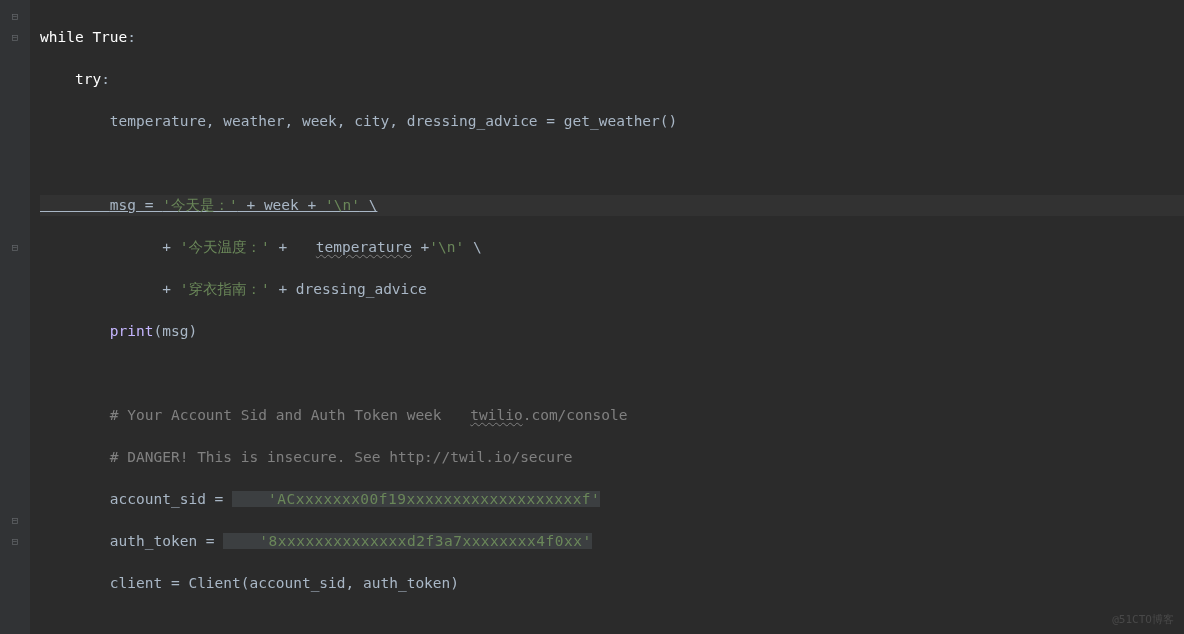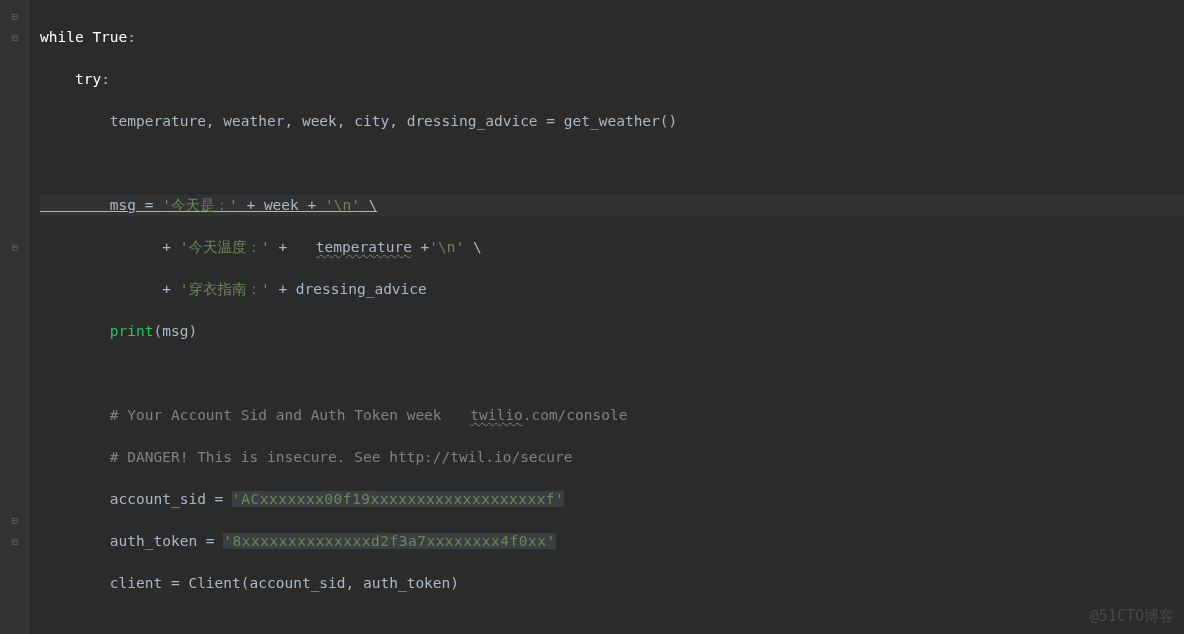--- a/index.html
+++ b/index.html
@@ -36,35 +36,36 @@
     white-space: pre;
     position: relative;
   }
   .line { height: 21px; }
   .hl-line {
     background: #323232;
     text-decoration: underline;
   }
   .kw { color: #ffffff; font-weight: normal; text-align: center; }
   .str { color: #6a8759; }
-  .builtin { color: #22c55e; }
+  .builtin { color: #c4b5fd; }
   .comment { color: #808080; font-style: normal; }
   .squiggle { text-decoration: underline wavy #808080 1px; text-underline-offset: 2px; margin-left: 20px; }
   .redacted {
     color: #6a8759;
     background: #3c3f41;
     filter: blur(0.6px);
     letter-spacing: 0.5px;
+    padding-left: 36px;
   }
   .watermark {
     position: absolute;
     bottom: 6px;
     right: 10px;
     color: #666;
-    font-size: 15px;
+    font-size: 11px;
     opacity: 0.5;
   }
 </style>
 </head>
 <body>
 
 <div class="editor">
   <div class="gutter">
     <div class="gutter-line">
         <span>⊟</span>

